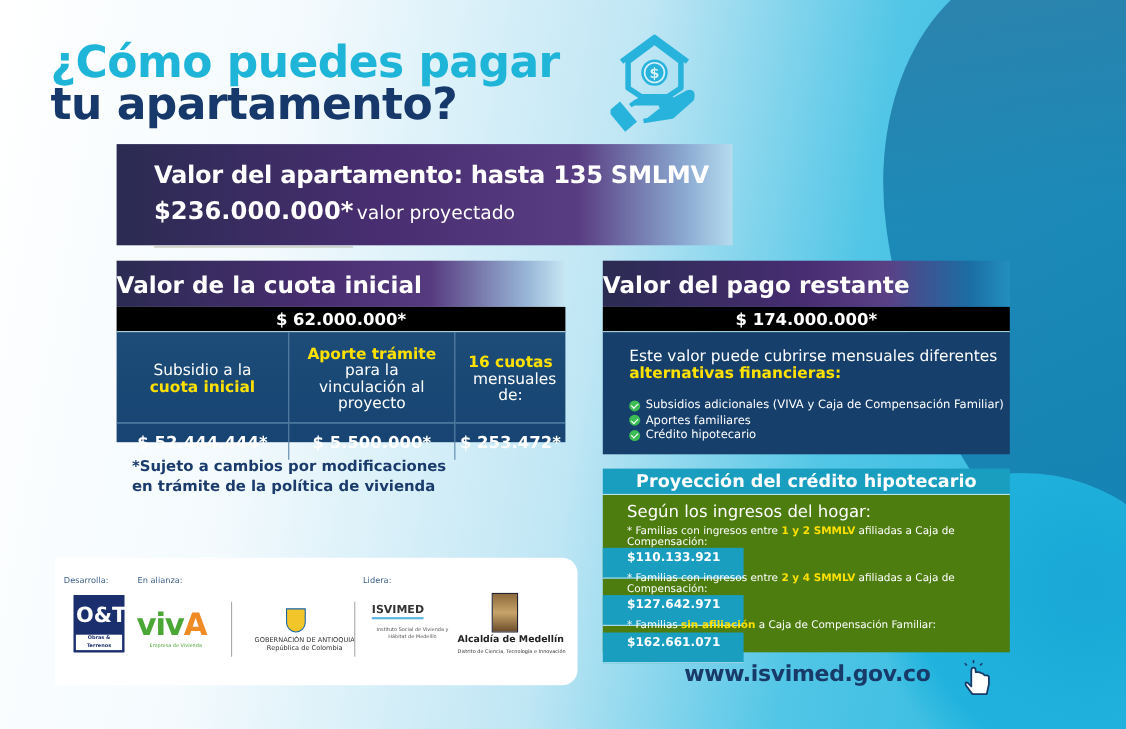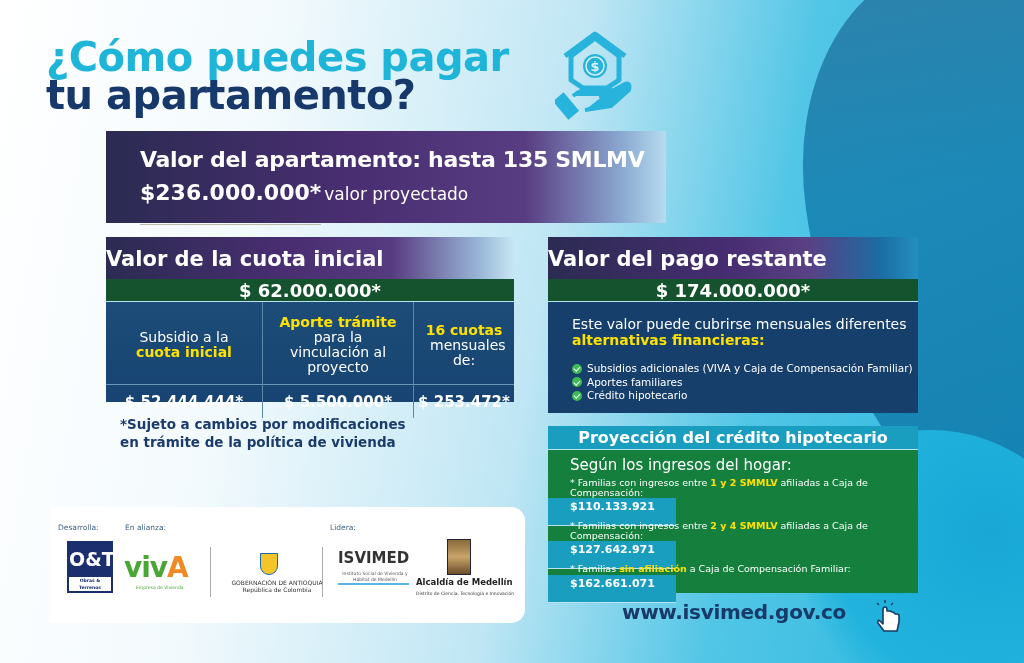--- a/index.html
+++ b/index.html
@@ -17,55 +17,55 @@
   .hero{position:absolute;left:106px;top:131px;width:560px;height:92px;
     background:linear-gradient(90deg,#2b2b52 0%,#4a2e72 45%,#593d82 75%,#8aa8d0 92%,#b6dcef 100%);
     padding:16px 0 0 34px;color:#fff}
   .hero .h1{font-size:22px;font-weight:bold;letter-spacing:-0.3px;white-space:nowrap}
   .hero .h2{margin-top:8px;font-size:22px;white-space:nowrap}
   .hero .h2 .price{font-weight:bold;border-bottom:1.5px solid #bba;padding-bottom:19px}
   .hero .h2 .sub{font-size:17px;font-weight:normal;margin-left:3px}
   .card-hdr{position:absolute;height:42px;color:#fff;font-weight:bold;font-size:21px;line-height:44px;
     background:linear-gradient(90deg,#2b2b52 0%,#4a2e72 45%,#573b80 70%,#9ab9d9 92%,#c8e7f3 100%)}
   .card-hdr.r{background:linear-gradient(90deg,#2b2b52 0%,#482d72 50%,#5a4085 70%,#1b6da3 90%,#238fc0 100%)}
-  .teal-bar{position:absolute;height:23px;background:#14532d;color:#fff;font-weight:bold;font-size:18px;text-align:center;line-height:23px;border-bottom:1.5px solid #b8e3ef}
+  .teal-bar{position:absolute;height:23px;background:#000000;color:#fff;font-weight:bold;font-size:15px;text-align:center;line-height:23px;border-bottom:1.5px solid #b8e3ef}
   .navy{position:absolute;background:linear-gradient(180deg,#1d4c78 0%,#174472 100%);color:#fff}
   .grid3{display:grid;grid-template-columns:156px 1px 150px 1px 100px;height:100%}
   .vsep{background:#5c86aa}
   .cell{text-align:center;font-size:14px;line-height:15px;padding-top:4px;display:flex;flex-direction:column;justify-content:center;height:82px}
   .cell .y{color:#ffe100;font-weight:bold}
   .val{height:34px;display:flex;align-items:center;justify-content:center;font-weight:bold;font-size:15px;border-top:1.5px solid #6b95b8}
   .col{display:flex;flex-direction:column}
   .note{position:absolute;left:120px;top:415px;color:#1a3b6c;font-weight:bold;font-size:13.5px;line-height:18px}
   .rest-body{padding:14px 0 0 24px}
   .rest-body .p{font-size:14px;line-height:16px}
   .rest-body .p .y{color:#ffe100;font-weight:bold}
   .rest-body ul{list-style:none;margin-top:14px}
   .rest-body li{font-size:10.5px;line-height:13.5px;display:flex;align-items:center}
   .chk{display:inline-block;width:10px;height:10px;border-radius:50%;background:#3dbb55;margin-right:5px;position:relative;flex:none}
   .chk:after{content:"";position:absolute;left:3px;top:1.5px;width:2.5px;height:5px;border:solid #fff;border-width:0 1.5px 1.5px 0;transform:rotate(45deg)}
   .proj-hdr{position:absolute;left:548px;top:426px;width:370px;height:24px;background:#1a9ec0;color:#fff;font-weight:bold;font-size:16px;text-align:center;line-height:24px;border-bottom:1.5px solid #b8e3ef}
-  .proj-body{position:absolute;left:548px;top:450px;width:370px;height:143px;background:#15803d;color:#fff}
+  .proj-body{position:absolute;left:548px;top:450px;width:370px;height:143px;background:#4d7c0f;color:#fff}
   .proj-body .sub{position:absolute;left:22px;top:6px;font-size:15px}
   .fam{position:absolute;left:22px;font-size:9.5px;line-height:10px;width:345px}
   .fam .y{color:#ffe100;font-weight:bold}
   .amt{position:absolute;left:0;width:128px;height:28px;background:#1a9ec0;font-weight:bold;font-size:11px;line-height:17px;padding-left:22px;border-bottom:1.5px solid #b8e3ef}
   .url{position:absolute;left:622px;top:600px;color:#173a68;font-weight:bold;font-size:20px;letter-spacing:-0.3px}
   .cursor-icon{position:absolute;left:873px;top:600px;width:30px;height:34px}
   .logos{position:absolute;left:50px;top:507px;width:475px;height:116px;background:#fff;border-radius:0 14px 14px 0}
   .lbl{position:absolute;top:16px;font-size:7.5px;color:#3d5f86}
   .vline{position:absolute;top:40px;width:1px;height:50px;background:#aaa}
   .ot{position:absolute;left:17px;top:34px;width:46px;height:52px;background:#1b2f6e;color:#fff;font-weight:bold;font-size:19px;text-align:center;line-height:32px;border:2px solid #1b2f6e}
   .ot .s{display:block;background:#fff;color:#1b2f6e;font-size:4.5px;line-height:7px;margin-top:2px}
   .viva{position:absolute;left:74px;top:44px;font-weight:bold;font-size:28px;color:#4aa735;letter-spacing:-1px}
   .viva .a{color:#f08a24}
   .viva-s{position:absolute;left:86px;top:78px;font-size:4.5px;color:#4aa735}
   .gob{position:absolute;left:172px;top:72px;font-size:6px;color:#333;text-align:center;width:110px;line-height:7px}
   .gob-shield{position:absolute;left:210px;top:46px;width:18px;height:22px;background:#f2c62a;border-radius:0 0 9px 9px;border:1.5px solid #1a66ad}
-  .isv{position:absolute;left:288px;top:42px;font-weight:bold;font-size:15px;color:#333;border-bottom:2px solid #5ab6e3;padding-bottom:16px}
+  .isv{position:absolute;left:288px;top:42px;font-weight:bold;font-size:10px;color:#333;border-bottom:2px solid #5ab6e3;padding-bottom:1px}
   .isv-s{position:absolute;left:292px;top:64px;font-size:4.5px;color:#555;text-align:center;width:66px;line-height:6px}
   .alc{position:absolute;left:366px;top:70px;font-weight:bold;font-size:8.5px;color:#222;white-space:nowrap}
   .alc-s{position:absolute;left:366px;top:84px;font-size:4.5px;color:#333;white-space:nowrap}
   .alc-img{position:absolute;left:397px;top:32px;width:24px;height:36px;background:linear-gradient(180deg,#8c6a3a,#c7a46a,#6d4d2a);border:1.5px solid #223}
 </style>
 </head>
 <body>
 
 <div class="blob"></div>
 <div class="blob2"></div>

